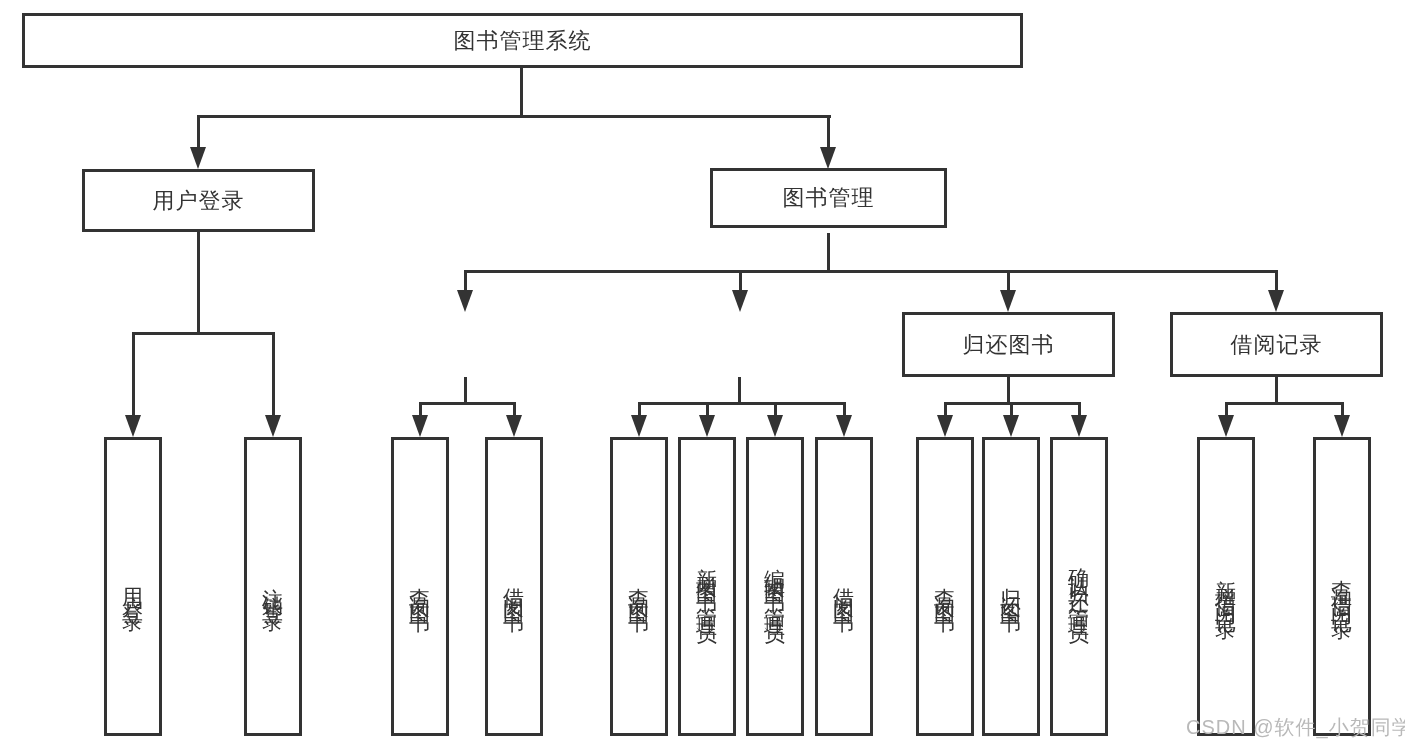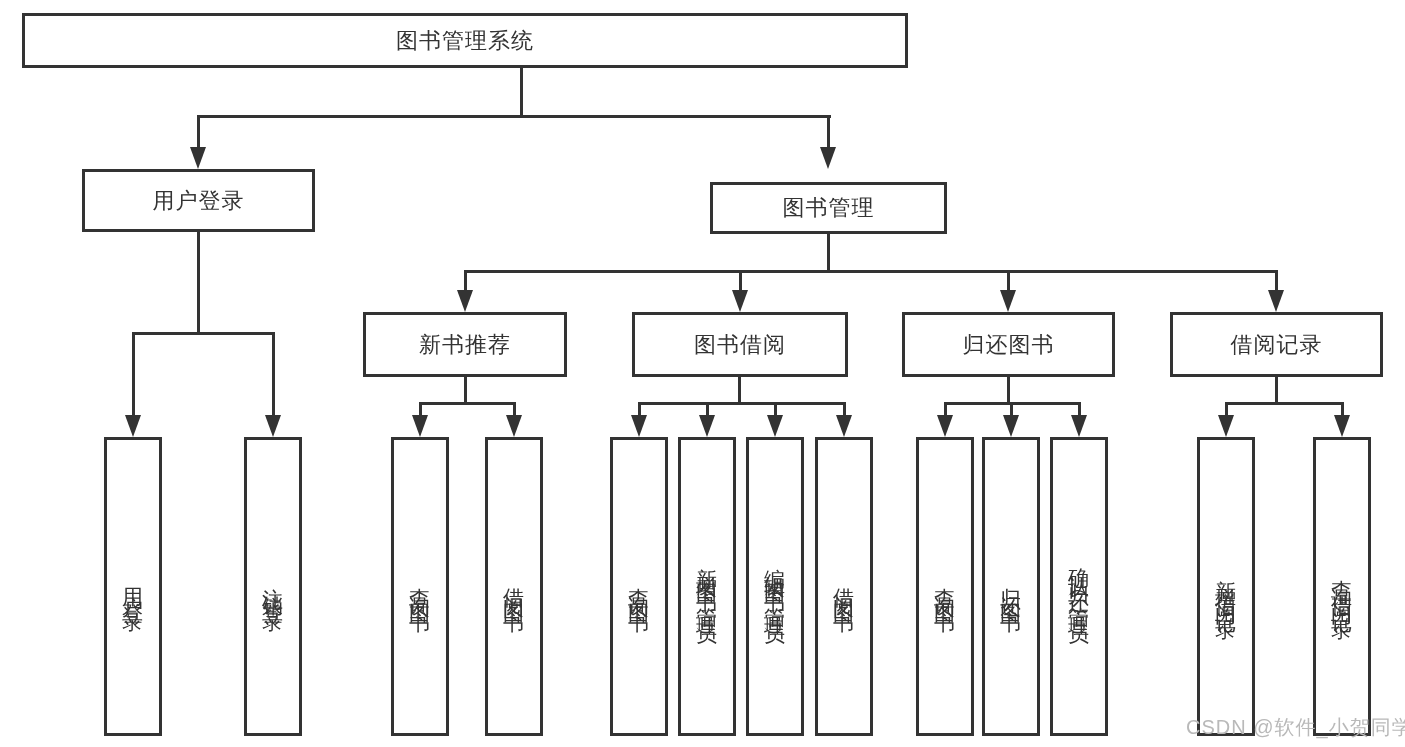--- a/index.html
+++ b/index.html
@@ -74,35 +74,35 @@
     white-space: nowrap;
     z-index: 5;
     letter-spacing: 1px;
   }
 </style>
 </head>
 <body>
 
 <div class="canvas">
 
-  <div class="hbox" style="left:22px; top:13px; width:886px; height:55px;">
+  <div class="hbox" style="left:22px; top:13px; width:1001px; height:55px;">
     <span>图书管理系统</span>
   </div>
 
   <div class="vline" style="left:520px; top:68px; height:50px;"></div>
   <div class="hline" style="left:197px; top:115px; width:634px;"></div>
   <div class="vline" style="left:197px; top:118px; height:33px;"></div>
   <div class="arrowhead" style="left:190px; top:147px;"></div>
   <div class="vline" style="left:827px; top:118px; height:33px;"></div>
   <div class="arrowhead" style="left:820px; top:147px;"></div>
 
   <div class="hbox" style="left:82px; top:169px; width:233px; height:63px;">
     <span>用户登录</span>
   </div>
-  <div class="hbox" style="left:710px; top:182px; width:237px; height:52px;">
+  <div class="hbox" style="left:710px; top:168px; width:237px; height:60px;">
     <span>图书管理</span>
   </div>
 
   <div class="vline" style="left:197px; top:232px; height:102px;"></div>
   <div class="hline" style="left:132px; top:332px; width:143px;"></div>
   <div class="vline" style="left:132px; top:335px; height:82px;"></div>
   <div class="arrowhead" style="left:125px; top:415px;"></div>
   <div class="vline" style="left:272px; top:335px; height:82px;"></div>
   <div class="arrowhead" style="left:265px; top:415px;"></div>
 
@@ -110,26 +110,20 @@
   <div class="hline" style="left:464px; top:270px; width:814px;"></div>
   <div class="vline" style="left:464px; top:273px; height:20px;"></div>
   <div class="arrowhead" style="left:457px; top:290px;"></div>
   <div class="vline" style="left:739px; top:273px; height:20px;"></div>
   <div class="arrowhead" style="left:732px; top:290px;"></div>
   <div class="vline" style="left:1007px; top:273px; height:20px;"></div>
   <div class="arrowhead" style="left:1000px; top:290px;"></div>
   <div class="vline" style="left:1275px; top:273px; height:20px;"></div>
   <div class="arrowhead" style="left:1268px; top:290px;"></div>
 
-  <div class="hbox" style="left:363px; top:312px; width:204px; height:65px;">
-    <span>新书推荐</span>
-  </div>
-  <div class="hbox" style="left:632px; top:312px; width:216px; height:65px;">
-    <span>图书借阅</span>
-  </div>
   <div class="hbox" style="left:902px; top:312px; width:213px; height:65px;">
     <span>归还图书</span>
   </div>
   <div class="hbox" style="left:1170px; top:312px; width:213px; height:65px;">
     <span>借阅记录</span>
   </div>
 
   <div class="vline" style="left:464px; top:377px; height:28px;"></div>
   <div class="hline" style="left:419px; top:402px; width:97px;"></div>
   <div class="vline" style="left:419px; top:405px; height:13px;"></div>

